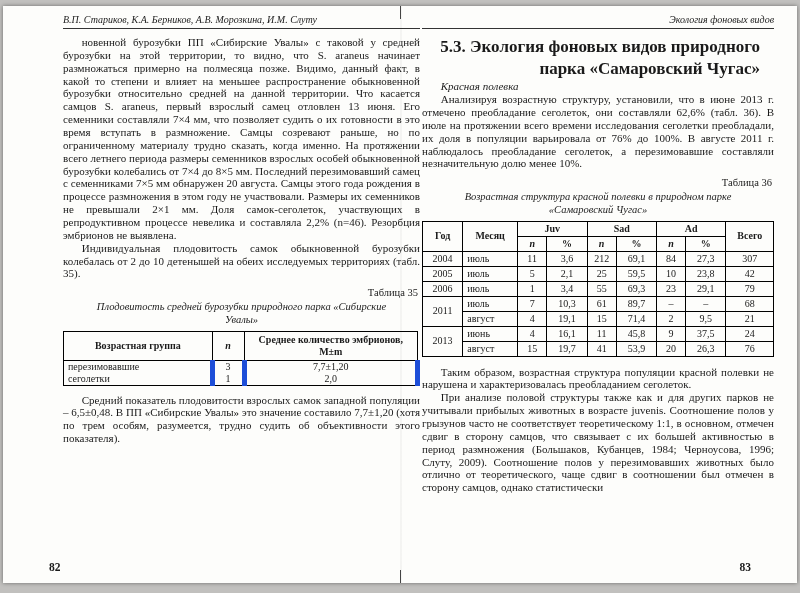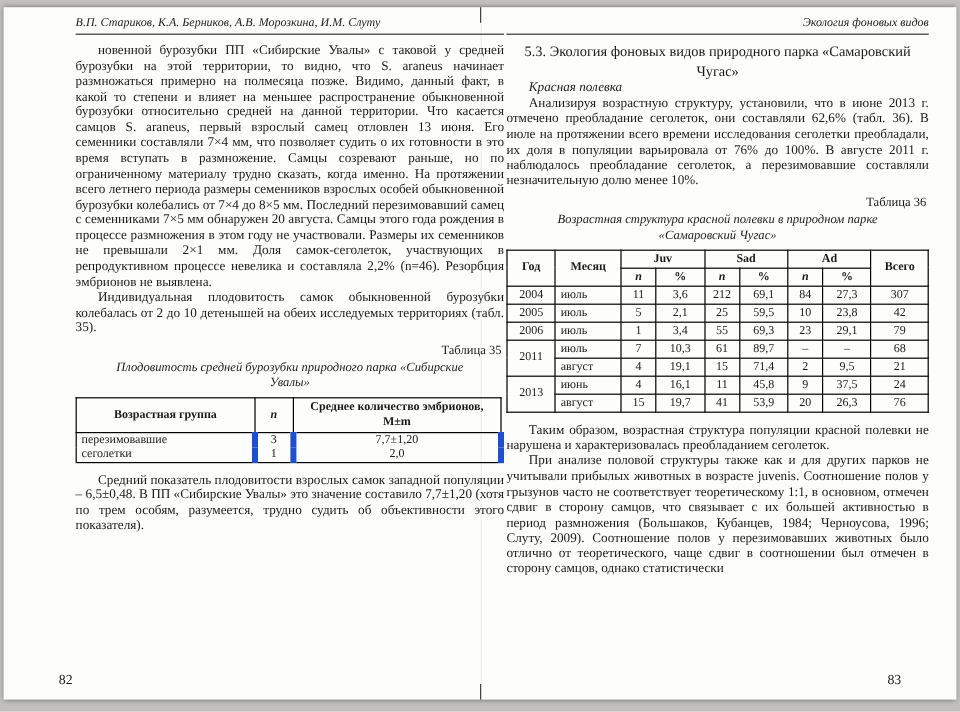--- a/index.html
+++ b/index.html
@@ -62,33 +62,33 @@
   .t35 td { border-left: 1px solid #000; border-right: 5px solid #1d4ed8; padding: 0 4px; }
   .t35 td.tl { text-align: left; }
 
   
   .t36 { margin-bottom: 9px; }
   .t36 th, .t36 td { border: 1px solid #000; padding: 1px 2px; }
   .t36 td.month { text-align: left; padding-left: 4px; }
   .nvar { font-style: italic; }
 
   .section-title {
-    font-weight: normal; font-size: 12px; text-align: center;
+    font-weight: bold; font-size: 17px; text-align: right;
     line-height: 1.3; margin: 6px 14px 0 14px;
   }
   .subsection-title {
     font-weight: bold; font-size: 11.5px; text-align: center;
     margin: 13px 0 10px 0;
   }
   .species-heading {
     font-style: italic; font-size: 11px; text-indent: 1.7em;
     margin: 0 0 1px 0;
   }
 
-  .page-number { position: absolute; bottom: 10px; font-size: 11.5px; }
+  .page-number { position: absolute; bottom: 10px; font-size: 11.5px; font-weight: bold; }
   .page-number.pn-left  { left: 46px; }
   .page-number.pn-right { right: 46px; }
 
   .mt6 { margin-top: 6px; }
 </style>
 </head>
 <body>
 
 <div class="spread">
   <div class="seam"></div>

